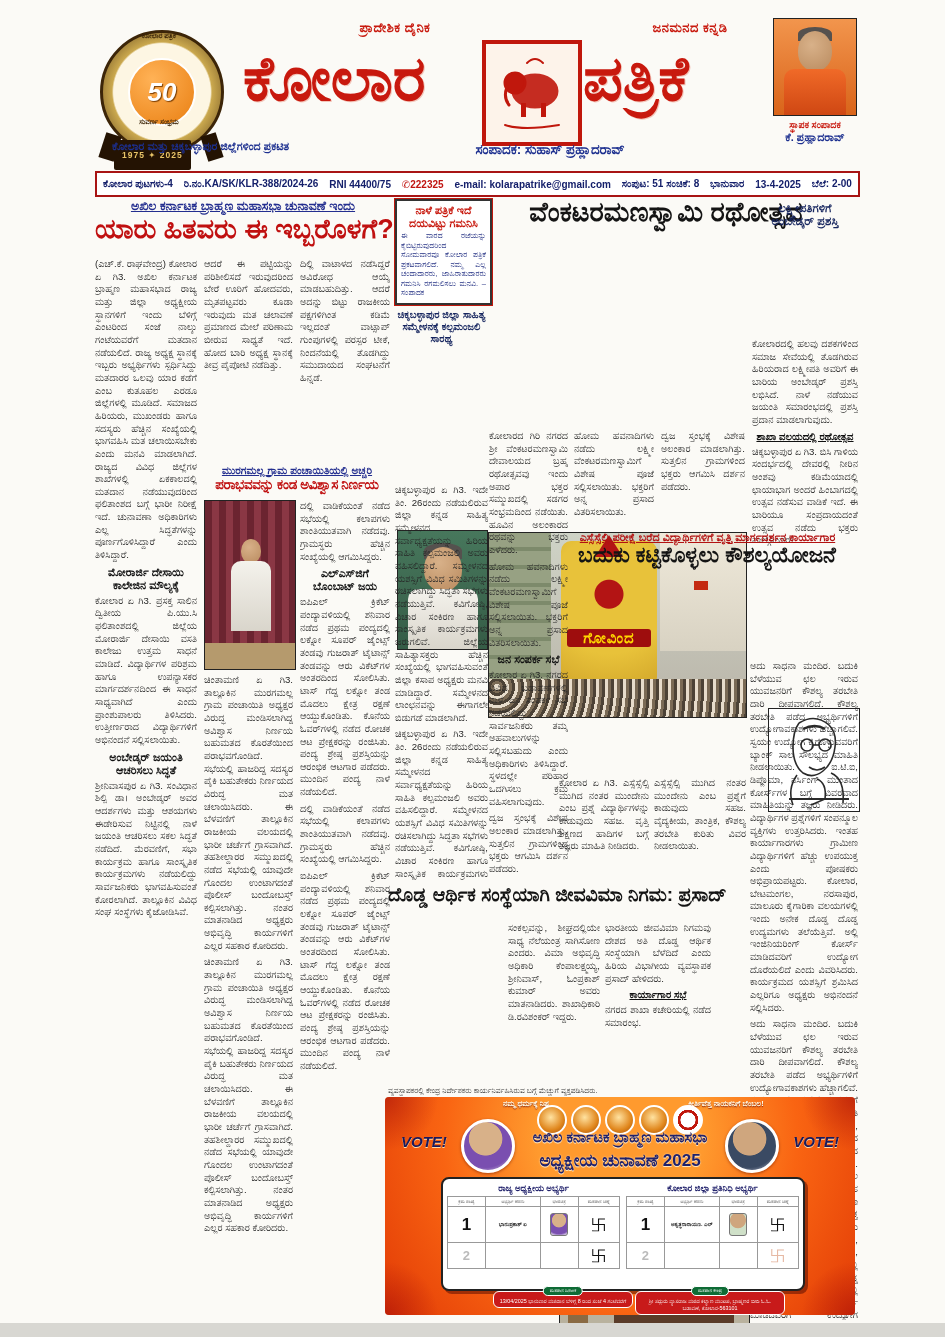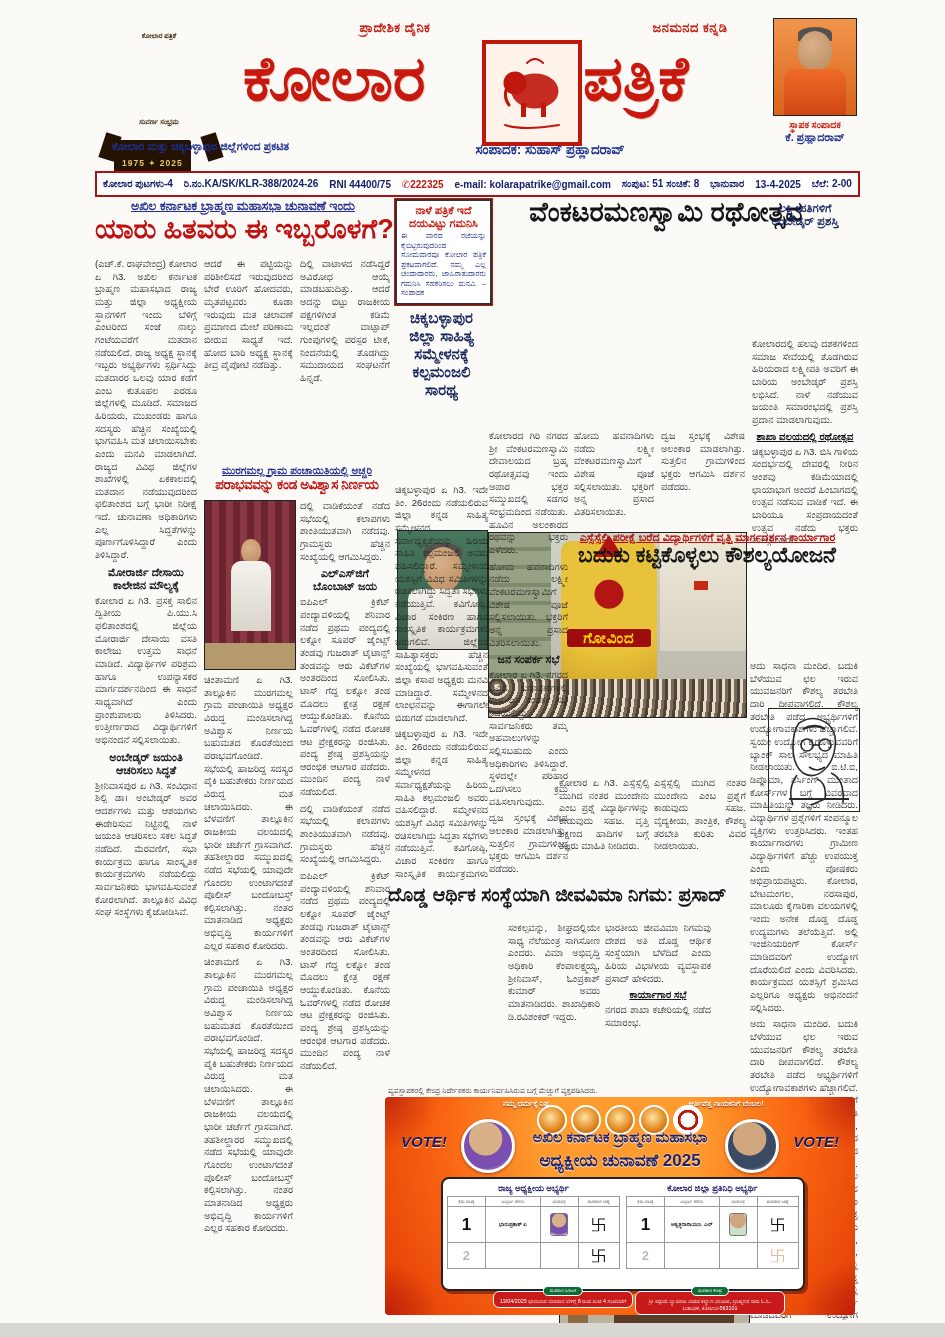--- a/index.html
+++ b/index.html
@@ -18,21 +18,21 @@
   .founder-name{color:#1c2f8f;font-weight:bold;font-size:11px;}
 
   
   .logo50{width:118px;height:118px;border-radius:50%;background:radial-gradient(circle,#fdf6e3 58%,#caa84e 60%,#4a2f10 100%);
           border:3px solid #3c2508;display:flex;align-items:center;justify-content:center;}
   .logo50-inner{width:64px;height:64px;border-radius:50%;background:radial-gradient(circle at 35% 30%,#ffb256,#e97f12);
           display:flex;align-items:center;justify-content:center;color:#fff;font-weight:bold;font-size:26px;font-style:italic;
           text-shadow:1px 1px 1px #7a3c00;border:2px solid #fff;}
   .logo50-arc{position:absolute;width:118px;text-align:center;font-size:7px;color:#3c2508;font-weight:bold;}
   .logo-banner{position:absolute;background:#241303;color:#e8c468;font-size:8.5px;font-weight:bold;
-          padding:18px 8px;border-radius:2px;letter-spacing:1px;}
+          padding:10px 8px;border-radius:2px;letter-spacing:1px;}
   .ribbon{position:absolute;width:16px;height:26px;background:#241303;}
 
   
   .stamp{border:3px solid #c0170c;box-shadow:0 0 0 1px #c0170c inset;background:#fdf3ea;
          display:flex;flex-direction:column;align-items:center;justify-content:center;}
 
   
   .infobar{border:2px solid #a81414;background:#fff;display:flex;align-items:center;justify-content:space-between;
            padding:0 6px;font-size:10px;font-weight:bold;color:#15206b;white-space:nowrap;}
 
@@ -122,20 +122,23 @@
   .page-bottom{background:#d8d7d2;}
   svg{display:block;}
 </style>
 </head>
 <body>
 
 <div class="page">
 
   <div class="abs" style="left:100px;top:26px;width:130px;height:140px;">
     <div class="logo50-arc" style="top:6px;">ಕೋಲಾರ ಪತ್ರಿಕೆ</div>
+    <div class="logo50" style="margin-top:4px;">
+      <div class="logo50-inner">50</div>
+    </div>
     <div class="logo50-arc" style="top:92px;">ಸುವರ್ಣ ಸಂಭ್ರಮ</div>
     <div class="ribbon" style="left:2px;top:108px;transform:rotate(18deg);"></div>
     <div class="ribbon" style="right:10px;top:108px;transform:rotate(-18deg);"></div>
     <div class="logo-banner" style="left:14px;top:114px;">1975 ✦ 2025</div>
   </div>
 
   <div class="abs tagline ctr" style="left:290px;top:20px;width:210px;">ಪ್ರಾದೇಶಿಕ ದೈನಿಕ</div>
   <div class="abs tagline ctr" style="left:590px;top:20px;width:200px;">ಜನಮನದ ಕನ್ನಡಿ</div>
 
   <div class="abs mast-title" style="left:243px;top:48px;font-size:62px;">ಕೋಲಾರ</div>
@@ -214,24 +217,24 @@
     <p class="body-t">ದಲ್ಲಿ ವಾಡಿಕೆಯಂತೆ ನಡೆದ ಸಭೆಯಲ್ಲಿ ಕಲಾಪಗಳು ಶಾಂತಿಯುತವಾಗಿ ನಡೆದವು. ಗ್ರಾಮಸ್ಥರು ಹೆಚ್ಚಿನ ಸಂಖ್ಯೆಯಲ್ಲಿ ಆಗಮಿಸಿದ್ದರು.</p>
     <h4 class="subhead">ಎಲ್‌ಎಸ್‌ಜಿಗೆ ಬೊಂಬಾಟ್ ಜಯ</h4>
     <p class="body-t">ಐಪಿಎಲ್ ಕ್ರಿಕೆಟ್ ಪಂದ್ಯಾವಳಿಯಲ್ಲಿ ಶನಿವಾರ ನಡೆದ ಪ್ರಥಮ ಪಂದ್ಯದಲ್ಲಿ ಲಕ್ನೋ ಸೂಪರ್ ಜೈಂಟ್ಸ್ ತಂಡವು ಗುಜರಾತ್ ಟೈಟಾನ್ಸ್ ತಂಡವನ್ನು ಆರು ವಿಕೆಟ್‌ಗಳ ಅಂತರದಿಂದ ಸೋಲಿಸಿತು. ಟಾಸ್ ಗೆದ್ದ ಲಕ್ನೋ ತಂಡ ಮೊದಲು ಕ್ಷೇತ್ರ ರಕ್ಷಣೆ ಆಯ್ದುಕೊಂಡಿತು. ಕೊನೆಯ ಓವರ್‌ಗಳಲ್ಲಿ ನಡೆದ ರೋಚಕ ಆಟ ಪ್ರೇಕ್ಷಕರನ್ನು ರಂಜಿಸಿತು. ಪಂದ್ಯ ಶ್ರೇಷ್ಠ ಪ್ರಶಸ್ತಿಯನ್ನು ಆರಂಭಿಕ ಆಟಗಾರ ಪಡೆದರು. ಮುಂದಿನ ಪಂದ್ಯ ನಾಳೆ ನಡೆಯಲಿದೆ.</p>
     <p class="body-t">ದಲ್ಲಿ ವಾಡಿಕೆಯಂತೆ ನಡೆದ ಸಭೆಯಲ್ಲಿ ಕಲಾಪಗಳು ಶಾಂತಿಯುತವಾಗಿ ನಡೆದವು. ಗ್ರಾಮಸ್ಥರು ಹೆಚ್ಚಿನ ಸಂಖ್ಯೆಯಲ್ಲಿ ಆಗಮಿಸಿದ್ದರು.</p>
     <p class="body-t">ಐಪಿಎಲ್ ಕ್ರಿಕೆಟ್ ಪಂದ್ಯಾವಳಿಯಲ್ಲಿ ಶನಿವಾರ ನಡೆದ ಪ್ರಥಮ ಪಂದ್ಯದಲ್ಲಿ ಲಕ್ನೋ ಸೂಪರ್ ಜೈಂಟ್ಸ್ ತಂಡವು ಗುಜರಾತ್ ಟೈಟಾನ್ಸ್ ತಂಡವನ್ನು ಆರು ವಿಕೆಟ್‌ಗಳ ಅಂತರದಿಂದ ಸೋಲಿಸಿತು. ಟಾಸ್ ಗೆದ್ದ ಲಕ್ನೋ ತಂಡ ಮೊದಲು ಕ್ಷೇತ್ರ ರಕ್ಷಣೆ ಆಯ್ದುಕೊಂಡಿತು. ಕೊನೆಯ ಓವರ್‌ಗಳಲ್ಲಿ ನಡೆದ ರೋಚಕ ಆಟ ಪ್ರೇಕ್ಷಕರನ್ನು ರಂಜಿಸಿತು. ಪಂದ್ಯ ಶ್ರೇಷ್ಠ ಪ್ರಶಸ್ತಿಯನ್ನು ಆರಂಭಿಕ ಆಟಗಾರ ಪಡೆದರು. ಮುಂದಿನ ಪಂದ್ಯ ನಾಳೆ ನಡೆಯಲಿದೆ.</p>
   </div>
 
   <div class="abs notice" style="left:395px;top:199px;width:85px;height:96px;">
     <div class="notice-title">ನಾಳೆ ಪತ್ರಿಕೆ ಇದೆ</div>
     <div class="notice-title">ದಯವಿಟ್ಟು ಗಮನಿಸಿ</div>
-    <div class="notice-body">ಈ ವಾರದ ರಜೆಯನ್ನು ಕೈಬಿಟ್ಟಿರುವುದರಿಂದ ಸೋಮವಾರವೂ ಕೋಲಾರ ಪತ್ರಿಕೆ ಪ್ರಕಟವಾಗಲಿದೆ. ನಮ್ಮ ಎಲ್ಲ ಚಂದಾದಾರರು, ಜಾಹಿರಾತುದಾರರು ಗಮನಿಸಿ ಸಹಕರಿಸಲು ಮನವಿ. – ಸಂಪಾದಕ</div>
-  </div>
-
-  <div class="abs subhead blue" style="left:395px;top:306px;width:93px;font-size:15px;line-height:1.2;">ಚಿಕ್ಕಬಳ್ಳಾಪುರ ಜಿಲ್ಲಾ ಸಾಹಿತ್ಯ ಸಮ್ಮೇಳನಕ್ಕೆ ಕಲ್ಪಮಂಜಲಿ ಸಾರಥ್ಯ</div>
+    <div class="notice-body">ಈ ವಾರದ ರಜೆಯನ್ನು ಕೈಬಿಟ್ಟಿರುವುದರಿಂದ ಸೋಮವಾರವೂ ಕೋಲಾರ ಪತ್ರಿಕೆ ಪ್ರಕಟವಾಗಲಿದೆ. ನಮ್ಮ ಎಲ್ಲ ಚಂದಾದಾರರು, ಜಾಹಿರಾತುದಾರರು ಗಮನಿಸಿ ರಗಮಲಿಸಲು ಮನವಿ. – ಸಂಪಾದಕ</div>
+  </div>
+
+  <div class="abs subhead blue" style="left:395px;top:306px;width:93px;font-size:10px;line-height:1.2;">ಚಿಕ್ಕಬಳ್ಳಾಪುರ ಜಿಲ್ಲಾ ಸಾಹಿತ್ಯ ಸಮ್ಮೇಳನಕ್ಕೆ ಕಲ್ಪಮಂಜಲಿ ಸಾರಥ್ಯ</div>
   <div class="abs photo ph-portrait" style="left:397px;top:360px;width:89px;height:118px;">
     <div class="hair" style="left:26px;top:12px;width:38px;height:16px;"></div>
     <div class="face" style="left:26px;top:16px;width:38px;height:44px;"></div>
     <div class="shirt" style="left:10px;top:58px;width:70px;height:60px;"></div>
   </div>
   <div class="abs colbox" style="left:395px;top:484px;width:93px;height:396px;">
     <p class="body-t">ಚಿಕ್ಕಬಳ್ಳಾಪುರ ಏ ಗಿ3. ಇದೇ ತಿಂ. 26ರಂದು ನಡೆಯಲಿರುವ ಜಿಲ್ಲಾ ಕನ್ನಡ ಸಾಹಿತ್ಯ ಸಮ್ಮೇಳನದ ಸರ್ವಾಧ್ಯಕ್ಷತೆಯನ್ನು ಹಿರಿಯ ಸಾಹಿತಿ ಕಲ್ಪಮಂಜಲಿ ಅವರು ವಹಿಸಲಿದ್ದಾರೆ. ಸಮ್ಮೇಳನದ ಯಶಸ್ಸಿಗೆ ವಿವಿಧ ಸಮಿತಿಗಳನ್ನು ರಚಿಸಲಾಗಿದ್ದು ಸಿದ್ಧತಾ ಸಭೆಗಳು ನಡೆಯುತ್ತಿವೆ. ಕವಿಗೋಷ್ಠಿ, ವಿಚಾರ ಸಂಕಿರಣ ಹಾಗೂ ಸಾಂಸ್ಕೃತಿಕ ಕಾರ್ಯಕ್ರಮಗಳು ಜರುಗಲಿವೆ. ಜಿಲ್ಲೆಯ ಸಾಹಿತ್ಯಾಸಕ್ತರು ಹೆಚ್ಚಿನ ಸಂಖ್ಯೆಯಲ್ಲಿ ಭಾಗವಹಿಸುವಂತೆ ಜಿಲ್ಲಾ ಕಸಾಪ ಅಧ್ಯಕ್ಷರು ಮನವಿ ಮಾಡಿದ್ದಾರೆ. ಸಮ್ಮೇಳನದ ಲಾಂಛನವನ್ನು ಈಗಾಗಲೇ ಬಿಡುಗಡೆ ಮಾಡಲಾಗಿದೆ.</p>
     <p class="body-t">ಚಿಕ್ಕಬಳ್ಳಾಪುರ ಏ ಗಿ3. ಇದೇ ತಿಂ. 26ರಂದು ನಡೆಯಲಿರುವ ಜಿಲ್ಲಾ ಕನ್ನಡ ಸಾಹಿತ್ಯ ಸಮ್ಮೇಳನದ ಸರ್ವಾಧ್ಯಕ್ಷತೆಯನ್ನು ಹಿರಿಯ ಸಾಹಿತಿ ಕಲ್ಪಮಂಜಲಿ ಅವರು ವಹಿಸಲಿದ್ದಾರೆ. ಸಮ್ಮೇಳನದ ಯಶಸ್ಸಿಗೆ ವಿವಿಧ ಸಮಿತಿಗಳನ್ನು ರಚಿಸಲಾಗಿದ್ದು ಸಿದ್ಧತಾ ಸಭೆಗಳು ನಡೆಯುತ್ತಿವೆ. ಕವಿಗೋಷ್ಠಿ, ವಿಚಾರ ಸಂಕಿರಣ ಹಾಗೂ ಸಾಂಸ್ಕೃತಿಕ ಕಾರ್ಯಕ್ರಮಗಳು ಜರುಗಲಿವೆ. ಜಿಲ್ಲೆಯ ಸಾಹಿತ್ಯಾಸಕ್ತರು ಹೆಚ್ಚಿನ ಸಂಖ್ಯೆಯಲ್ಲಿ ಭಾಗವಹಿಸುವಂತೆ ಜಿಲ್ಲಾ ಕಸಾಪ ಅಧ್ಯಕ್ಷರು ಮನವಿ ಮಾಡಿದ್ದಾರೆ. ಸಮ್ಮೇಳನದ ಲಾಂಛನವನ್ನು ಈಗಾಗಲೇ ಬಿಡುಗಡೆ ಮಾಡಲಾಗಿದೆ.</p>
   </div>
 

